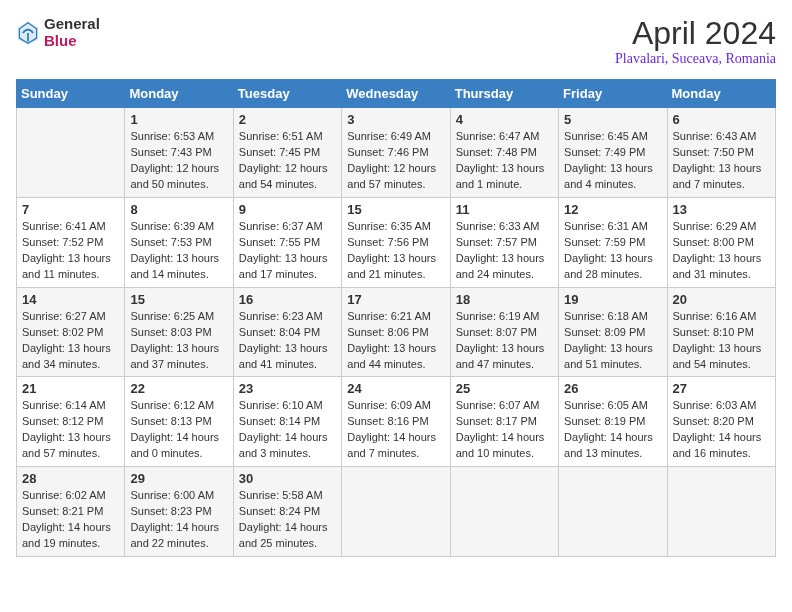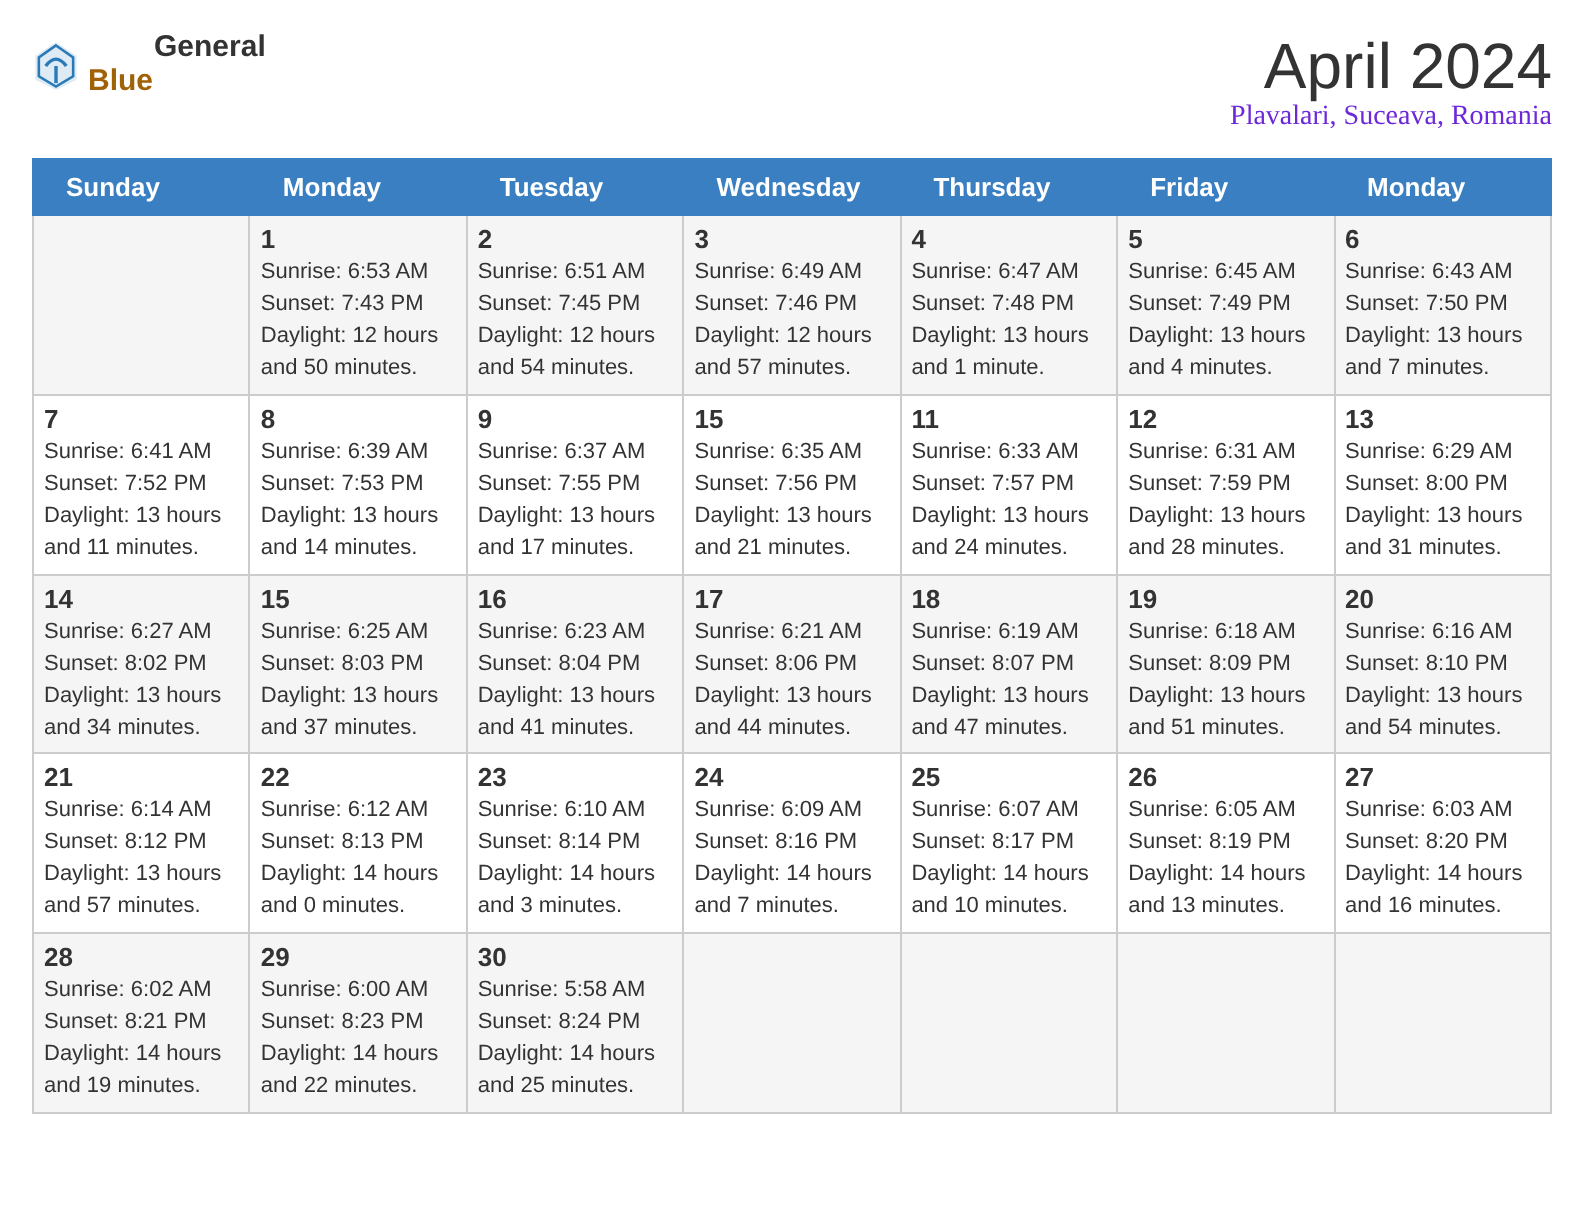--- a/index.html
+++ b/index.html
@@ -23,26 +23,25 @@
     }
     .logo-text {
       display: flex;
       flex-direction: column;
       line-height: 1.1;
     }
     .logo-general {
       font-size: 15px;
       font-weight: bold;
       color: #333;
-      margin-left: 33px;
     }
     .logo-blue {
       font-size: 15px;
       font-weight: bold;
-      color: #a16207;
+      color: #be185d;
     }
     .logo-icon {
       width: 24px;
       height: 28px;
     }
     .title-block {
       text-align: right;
     }
     .calendar-title {
       font-size: 32px;
@@ -56,21 +55,21 @@
       font-family: Liberation Serif, serif;
     }
     table {
       width: 100%;
       border-collapse: collapse;
       font-size: 11px;
     }
     thead tr th {
       background-color: #3a7fc1;
       color: #fff;
-      padding: 6px 16px;
+      padding: 6px 4px;
       text-align: left;
       font-size: 13px;
       font-weight: bold;
       border: 1px solid #3a7fc1;
     }
     tbody tr td {
       border: 1px solid #ccc;
       vertical-align: top;
       padding: 4px 5px;
       min-height: 80px;

